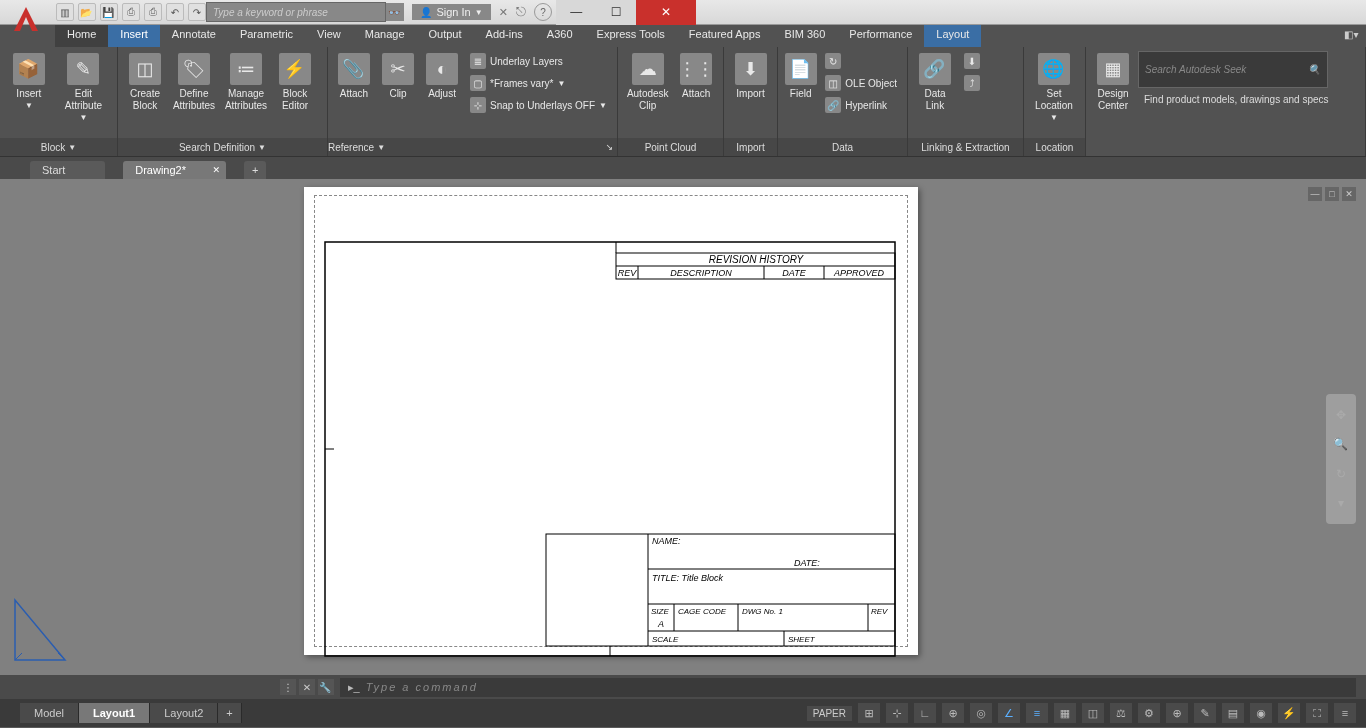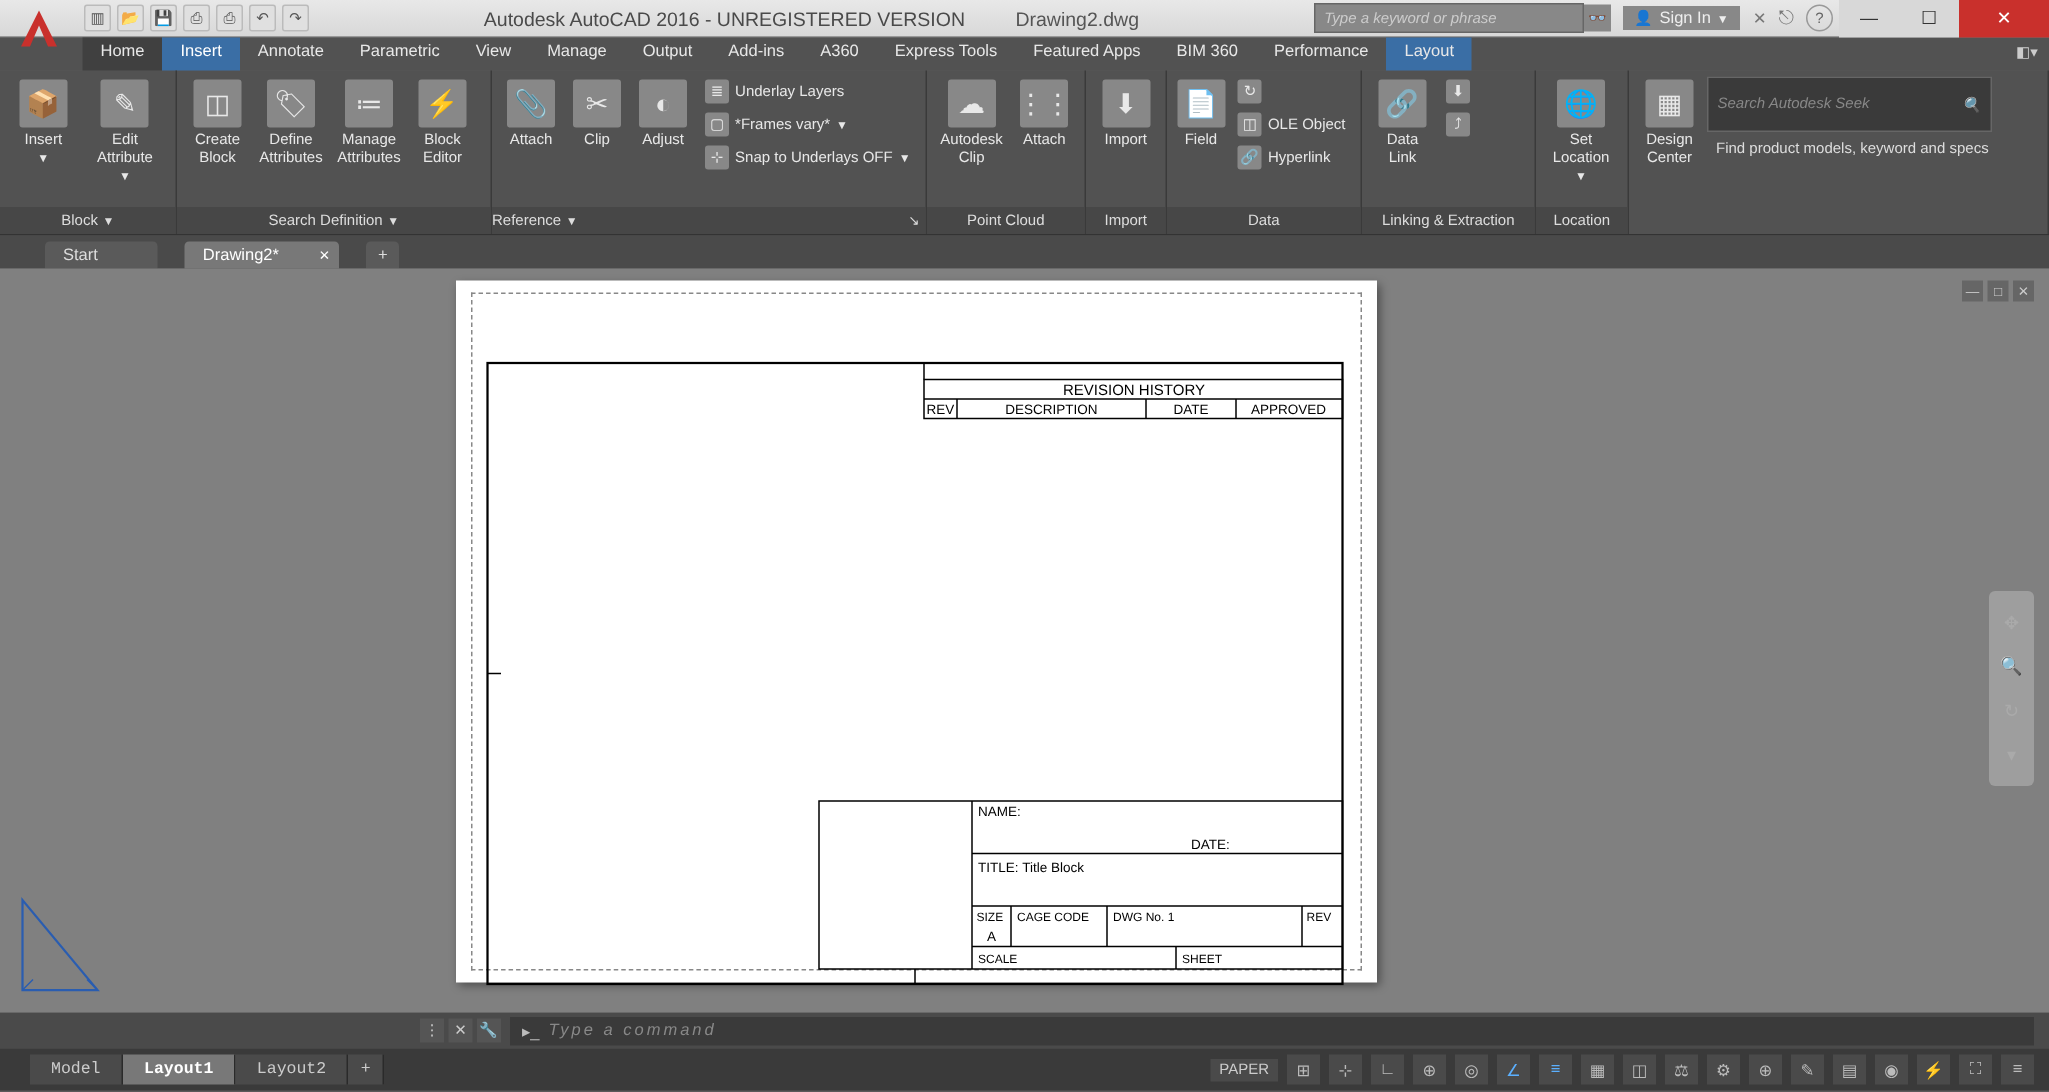--- a/index.html
+++ b/index.html
@@ -46,38 +46,38 @@
 .filetabs { height: 22px; background: #4a4a4a; display: flex; align-items: flex-end; padding-left: 30px; }
 .filetab { padding: 3px 40px 3px 12px; font-size: 11px; color: #ddd; background: #5a5a5a; border-radius: 3px 3px 0 0; margin-right: 18px; position:relative; cursor:pointer;}
 .filetab.active { background: #787878; color: #fff; }
 .filetab .x { position:absolute; right:6px; top:4px; font-size:9px;}
 .filetab.plus { padding: 3px 8px; background:#5a5a5a;}
 
 
 .canvas-area { height: 496px; background: #808080; position: relative; }
 .paper { position: absolute; left: 304px; top: 8px; width: 614px; height: 468px; background: #fff; box-shadow: 2px 2px 6px rgba(0,0,0,0.4); }
 .paper-border { position: absolute; left: 314px; top: 16px; width: 594px; height: 452px; border: 1px dashed #888; }
-.drawing-frame { position: absolute; left: 324px; top: 38px; width: 572px; height: 464px; }
+.drawing-frame { position: absolute; left: 324px; top: 38px; width: 572px; height: 464px; font-style: italic; }
 .drawing-frame svg { width: 100%; height: 100%; }
 .ucs { position: absolute; left: 10px; bottom: 10px; width: 60px; height: 70px; }
 .nav-cube { position: absolute; right: 10px; top: 215px; width: 30px; height: 130px; background: rgba(230,230,230,0.3); border-radius: 4px; display:flex;flex-direction:column;align-items:center;justify-content:space-around;padding:6px 0;}
 .nav-cube div{width:20px;height:20px;color:#aaa;font-size:12px;display:flex;align-items:center;justify-content:center;}
 .vctrl { position:absolute; right:10px; top:8px; display:flex; gap:3px;}
 .vctrl div{width:14px;height:14px;background:#666;color:#ccc;font-size:9px;display:flex;align-items:center;justify-content:center;}
 
 
 .cmdline { height: 24px; background: #4a4a4a; display: flex; align-items: center; padding-left: 280px; }
 .cmd-box { background: #3a3a3a; color: #999; font-size: 11px; font-family: monospace; padding: 3px 8px; flex: 1; margin-right: 10px; display:flex;align-items:center;gap:6px;}
 .cmd-pre { display:flex;gap:3px;margin-right:6px;}
 .cmd-pre div{width:16px;height:16px;background:#555;color:#ccc;font-size:10px;display:flex;align-items:center;justify-content:center;}
 
 
 .bottom { height: 28px; background: #3a3a3a; display: flex; align-items: center; }
 .model-tabs { display: flex; margin-left: 20px; }
-.model-tab { padding: 4px 14px; font-size: 11px; color: #ccc; background: #4a4a4a; border-right: 1px solid #2a2a2a; cursor:pointer;font-family:Liberation Mono, monospace;}
+.model-tab { padding: 4px 14px; font-size: 11px; color: #ccc; background: #4a4a4a; border-right: 1px solid #2a2a2a; cursor:pointer;}
 .model-tab.active { background: #787878; color: #fff; font-weight: bold; }
 .model-tab.plus { padding:4px 8px;}
 .status-right { margin-left: auto; display: flex; align-items: center; gap: 6px; padding-right: 10px; }
 .status-btn { width: 22px; height: 20px; background: #4a4a4a; color: #bbb; font-size: 11px; display:flex;align-items:center;justify-content:center; cursor:pointer;}
 .status-label { font-size: 10px; color: #ccc; padding: 2px 6px; background:#4a4a4a;}
 
 
 .content-search { width: 190px; height: 37px; background: #3a3a3a; border: 1px solid #666; color: #888; font-size: 10px; font-style: italic; padding: 0 6px; display:flex;align-items:center;justify-content:space-between;}
 .content-desc { font-size: 10px; color: #ddd; padding: 4px 6px; max-width: 210px; }
 
@@ -93,24 +93,20 @@
       </svg>
   </div>
   <div class="qat">
     <div class="qbtn">▥</div>
     <div class="qbtn">📂</div>
     <div class="qbtn">💾</div>
     <div class="qbtn">⎙</div>
     <div class="qbtn">⎙</div>
     <div class="qbtn">↶</div>
     <div class="qbtn">↷</div>
-  </div>
-  <div class="title-text">
-    <span class="unreg">Autodesk AutoCAD 2016 - UNREGISTERED VERSION</span>
-    <span class="doc">Drawing2.dwg</span>
   </div>
   <div class="search-box">Type a keyword or phrase</div>
   <div class="title-right">
     <div style="width:18px;height:18px;background:#888;display:flex;align-items:center;justify-content:center;color:#ddd;font-size:10px">👓</div>
     <div class="signin">
         <span style="font-size:10px">👤</span>
         <span>Sign In</span>
         <span style="font-size:8px">▼</span>
       </div>
     <div style="color:#777;font-size:11px">✕</div>
@@ -327,21 +323,21 @@
       <div class="big-btn narrow">
           <div class="ico">▦</div>
           <span style="white-space:pre-line">Design
 Center</span>
         </div>
       <div class="small-col">
         <div class="content-search">
             <span>Search Autodesk Seek</span>
             <span>🔍</span>
           </div>
-        <div class="content-desc">Find product models, keyword and specs</div>
+        <div class="content-desc">Find product models, drawings and specs</div>
       </div>
     </div>
   </div>
 </div>
 
 <div class="filetabs">
   <div class="filetab">Start</div>
   <div class="filetab active"><span>Drawing2*</span><span class="x">✕</span></div>
   <div class="filetab plus">+</div>
 </div>

